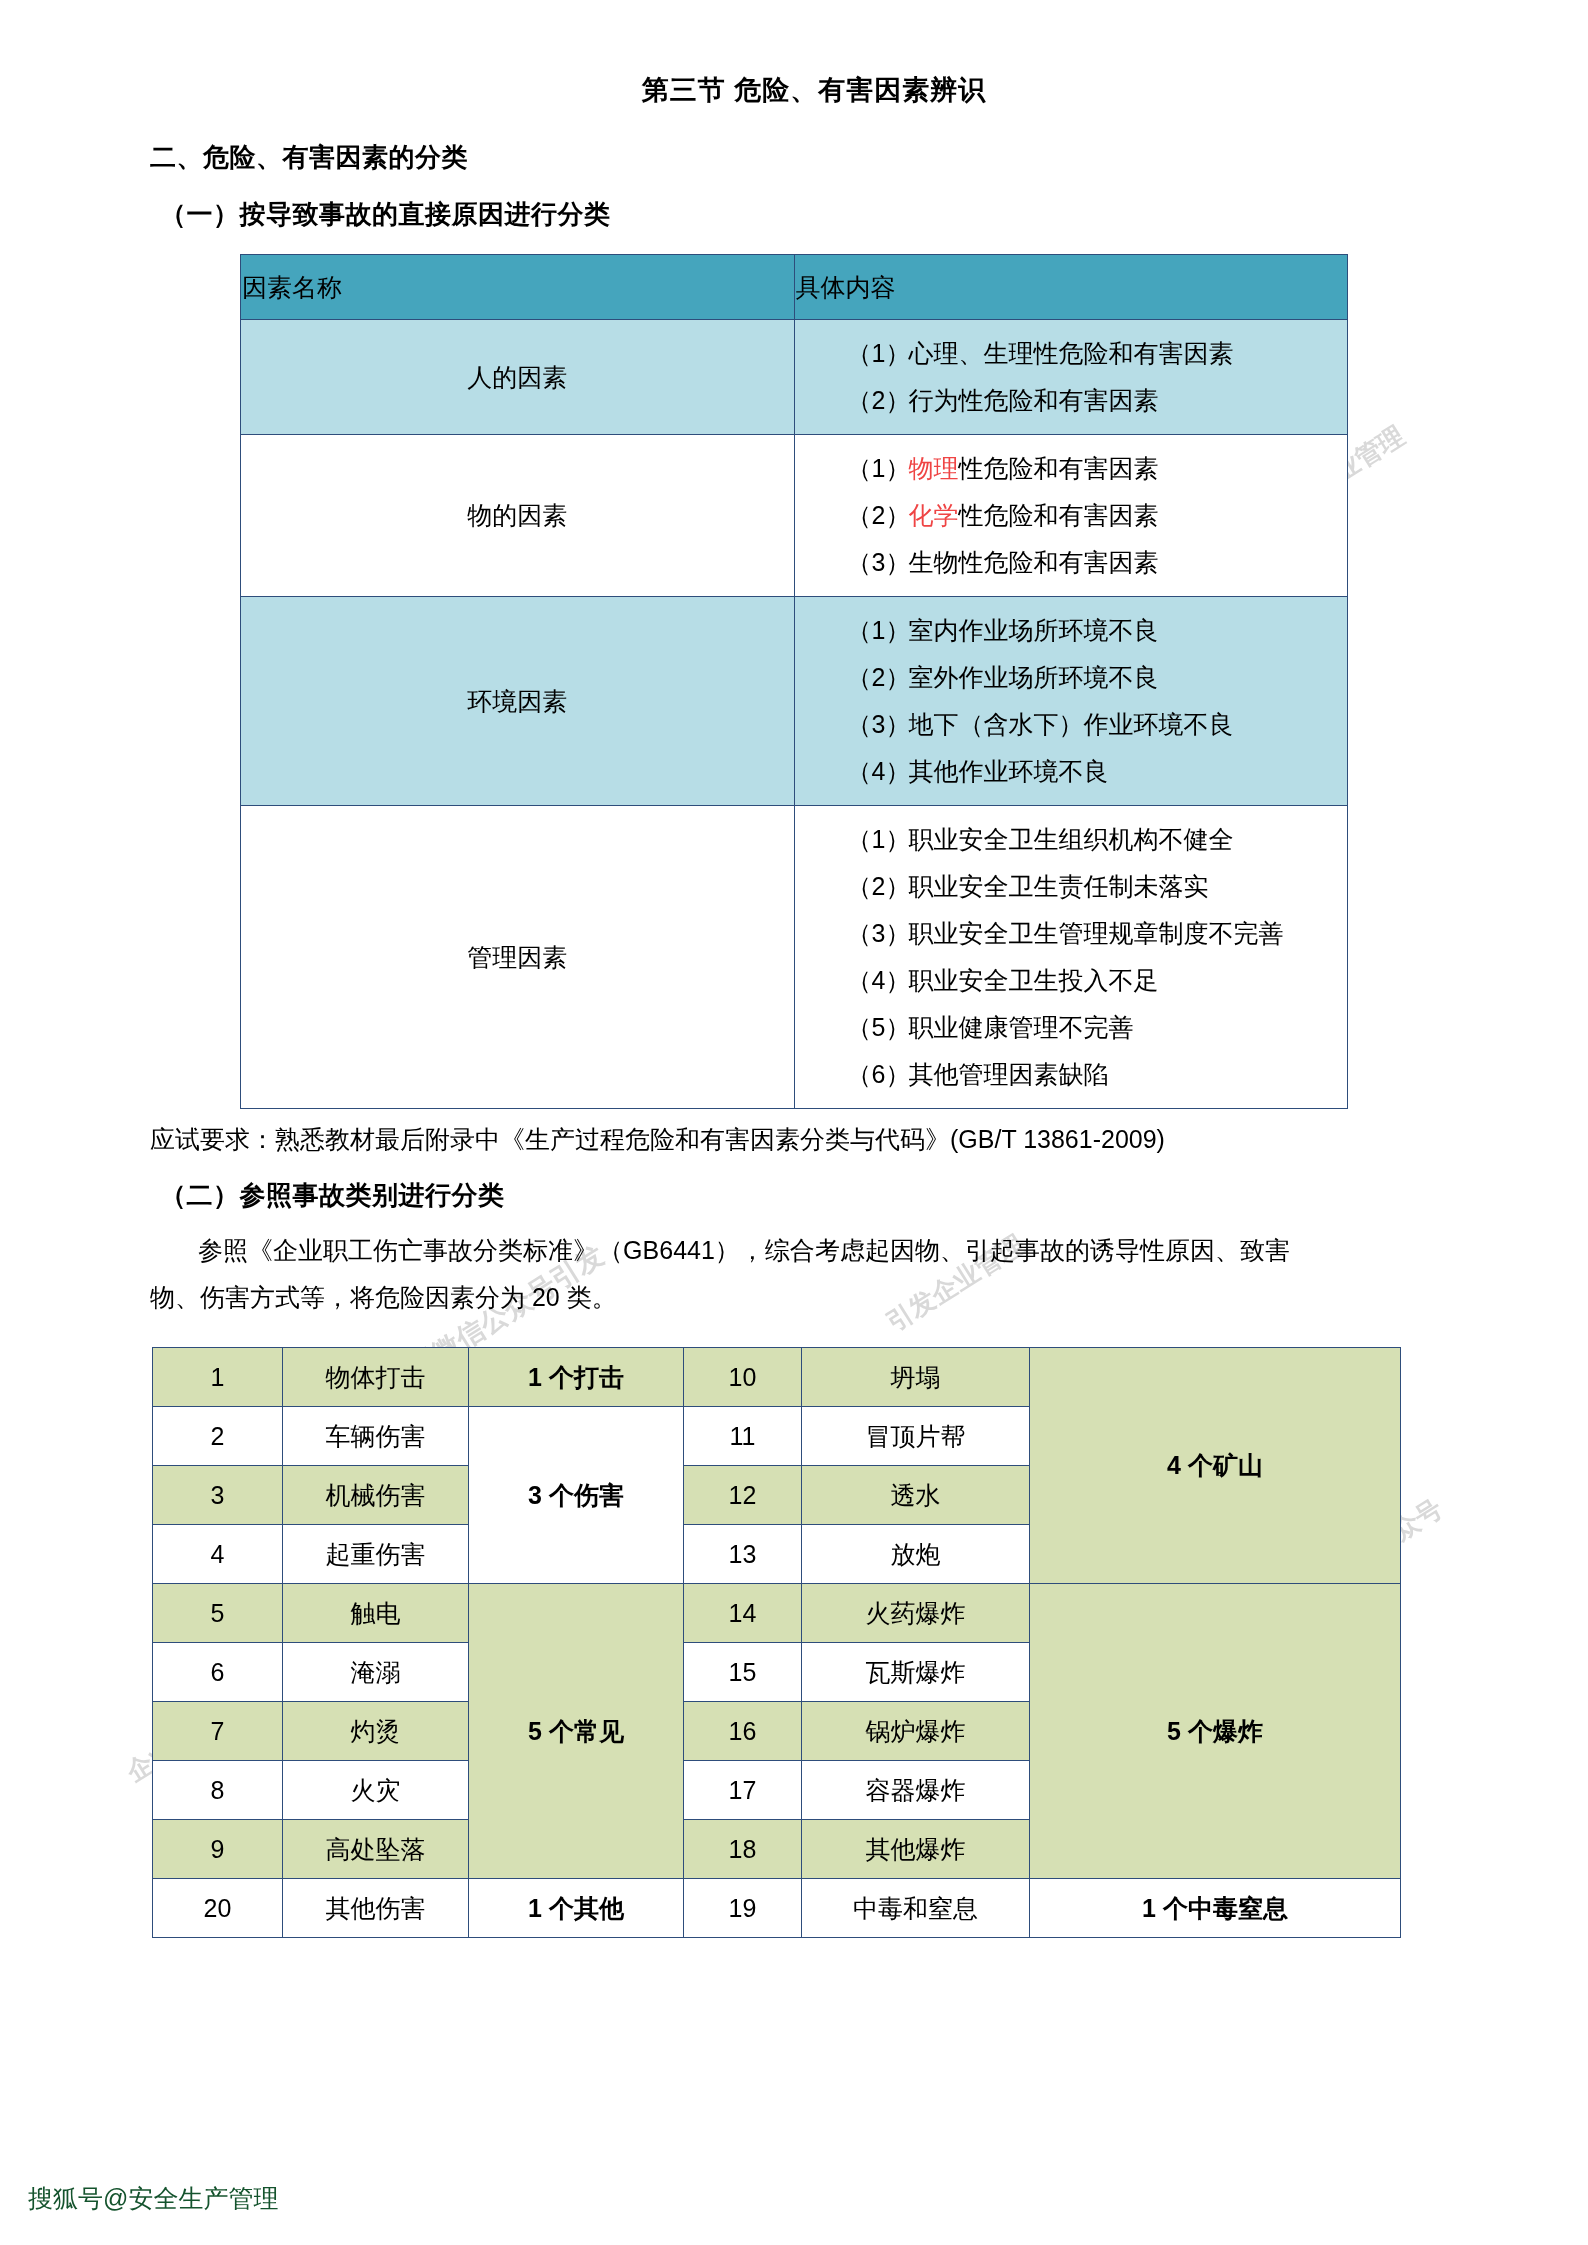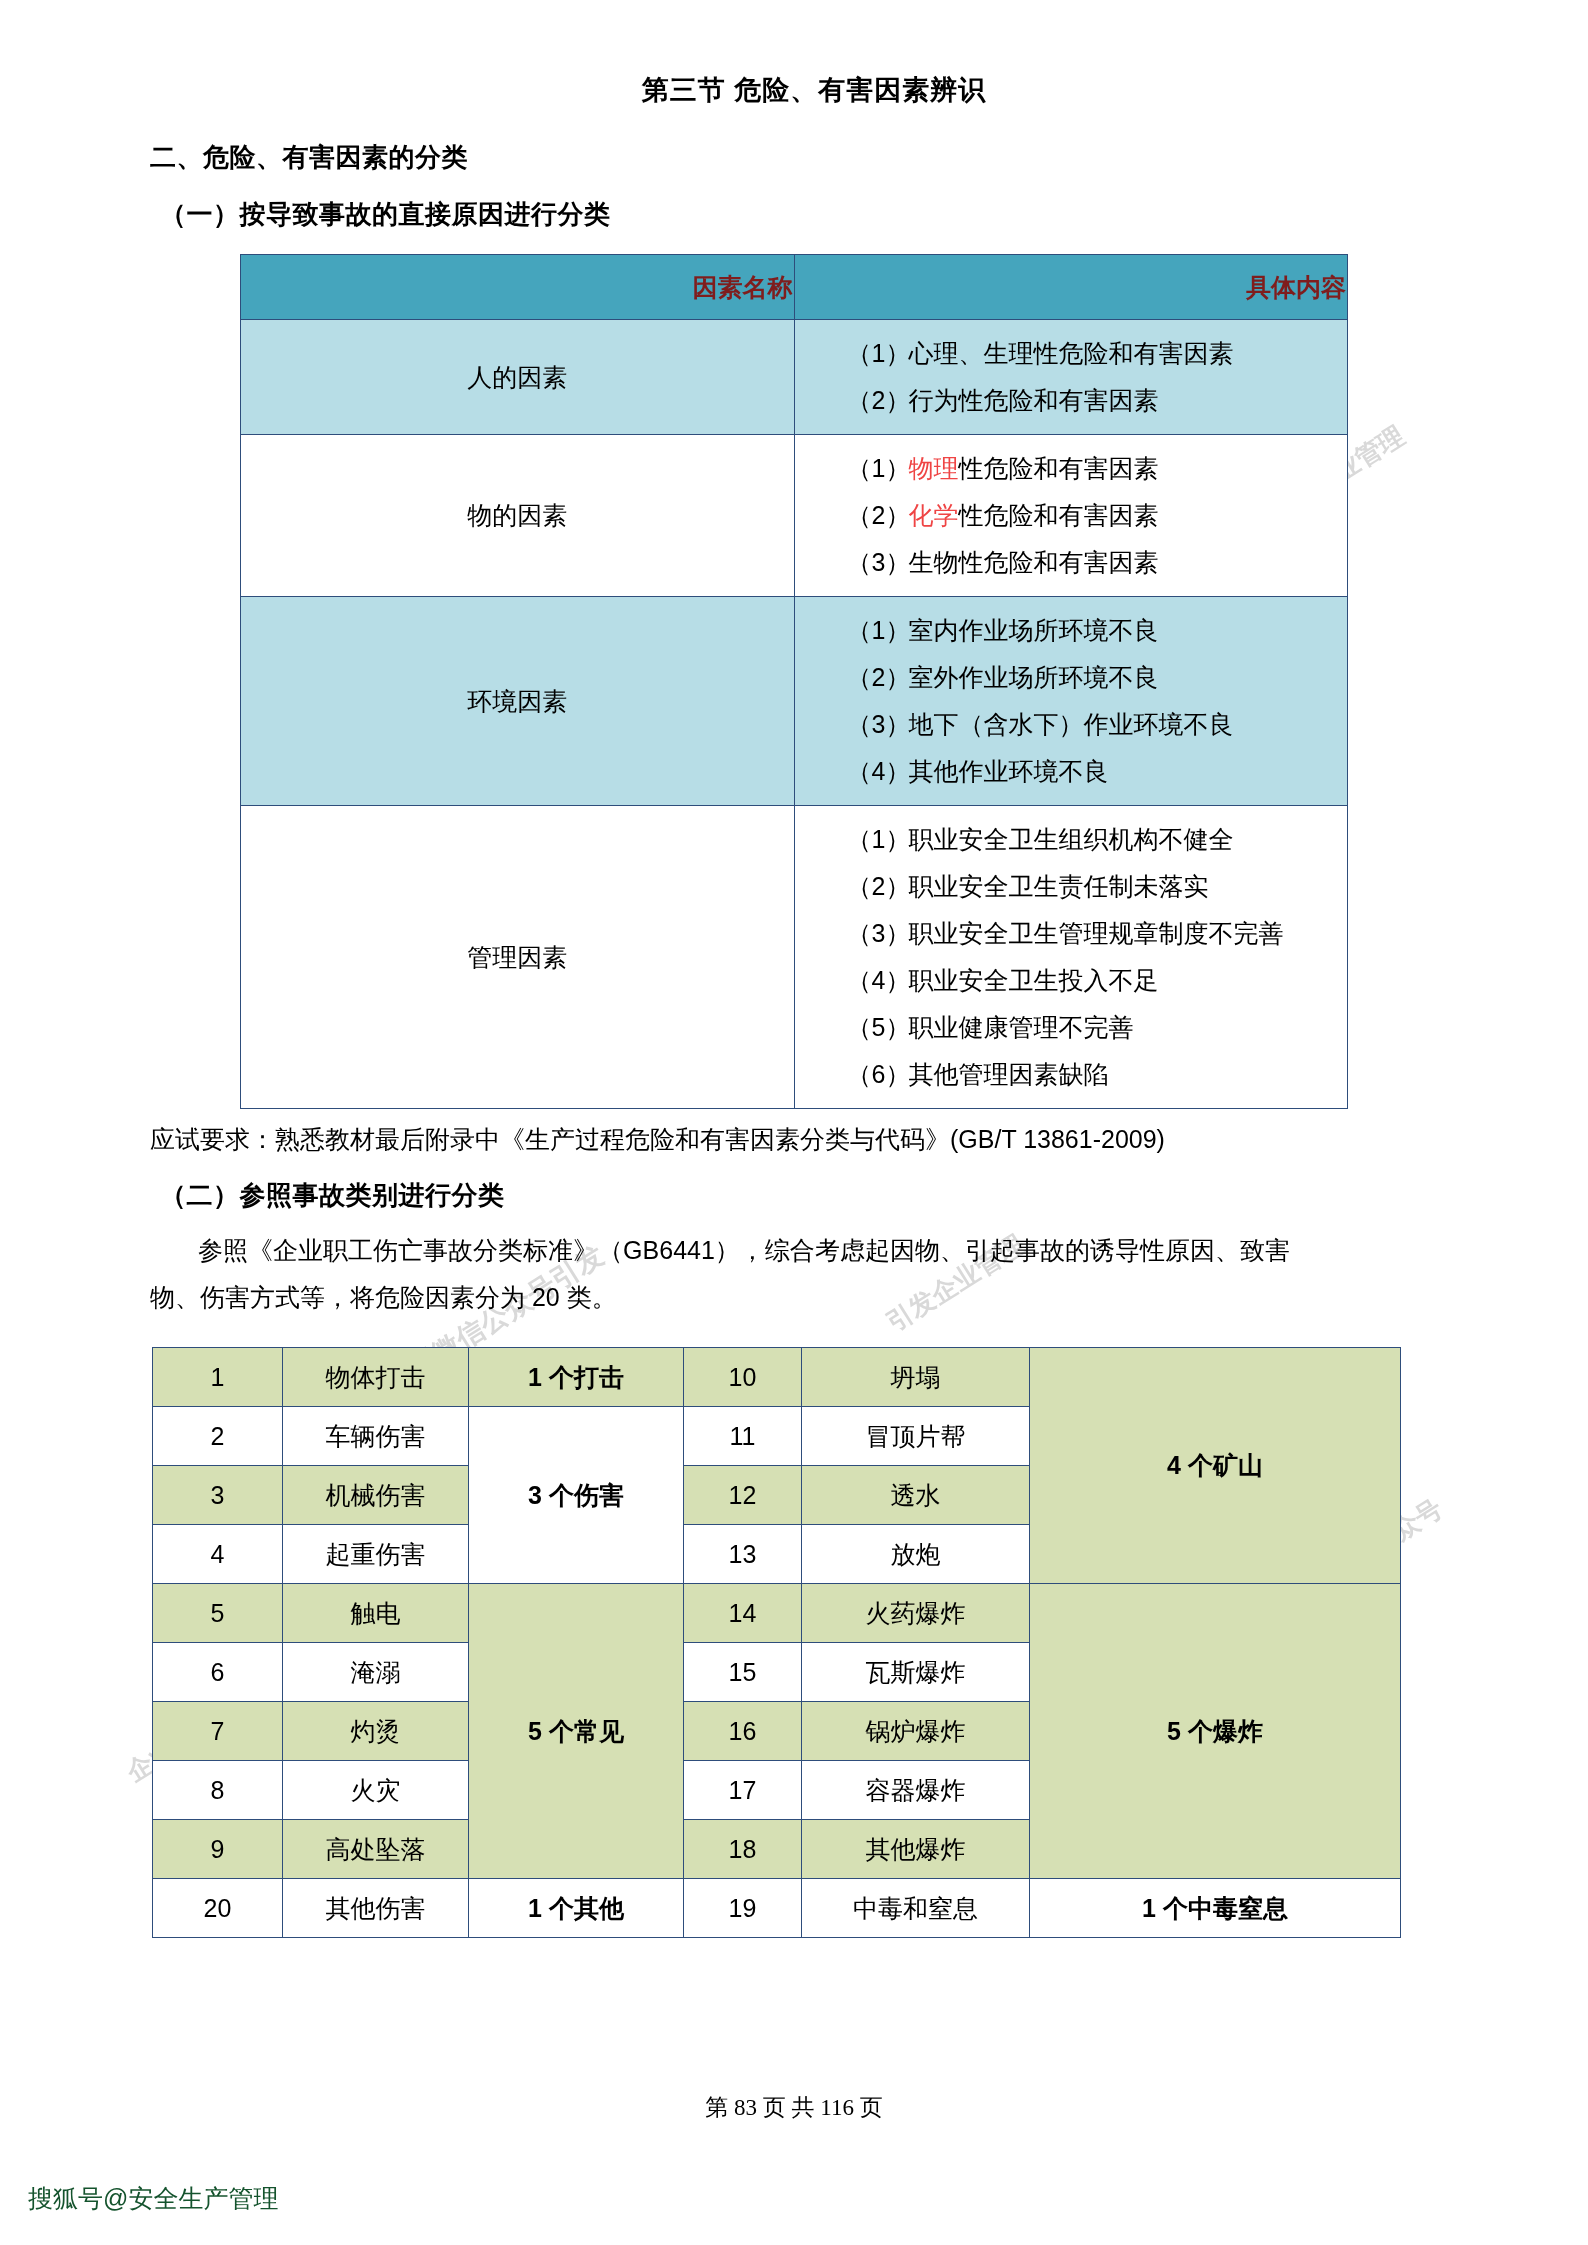--- a/index.html
+++ b/index.html
@@ -36,22 +36,22 @@
   .para { font-size:25px; line-height:47px; margin:14px 0 0 150px; width:1140px; text-align:justify; }
   .para .ind { display:inline-block; width:48px; }
   .note { font-size:25px; margin:14px 0 12px 150px; width:1230px; }
   .summary { font-size:26px; font-weight:bold; margin:12px 0 0 148px; letter-spacing:0.5px; }
 
   
   table { border-collapse:collapse; }
   .t1 { margin:22px 0 0 240px; width:1108px; table-layout:fixed; }
   .t1 th, .t1 td { border:1px solid #2e4d7b; vertical-align:middle; }
   .t1 thead th {
-    background:#45a5bd; color:#7f1d1d; font-weight:bold;
-    font-size:25px; height:62px; text-align:right;
+    background:#45a5bd; color:#000000; font-weight:normal;
+    font-size:25px; height:62px; text-align:left;
   }
   .t1 .cat { text-align:center; font-size:25px; width:247px; }
   .t1 .items { padding:10px 0 10px 52px; font-size:25px; }
   .t1 .items div { line-height:47px; }
   .t1 .num { display:inline-block; width:62px; }
   .t1 .rowA td { background:#b7dde6; }
   .t1 .rowB td { background:#ffffff; }
   .red { color:#ef4444; }
 
   
@@ -215,16 +215,15 @@
             <td class="w">19</td>
             <td class="w">中毒和窒息</td>
             <td class="w b">1 个中毒窒息</td>
           </tr>
         </tbody>
     </table>
 
 
   </div>
 
-  <div class="pagefoot">第 83 页 共 116 页</div>
   <div class="brand">搜狐号@安全生产管理</div>
 
 </div>
 
 </body></html>

